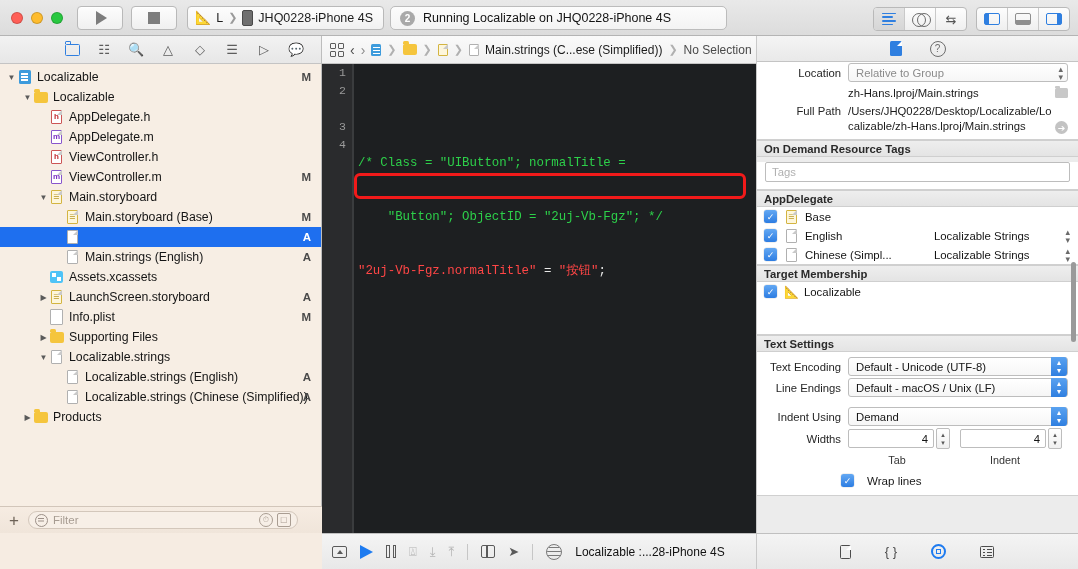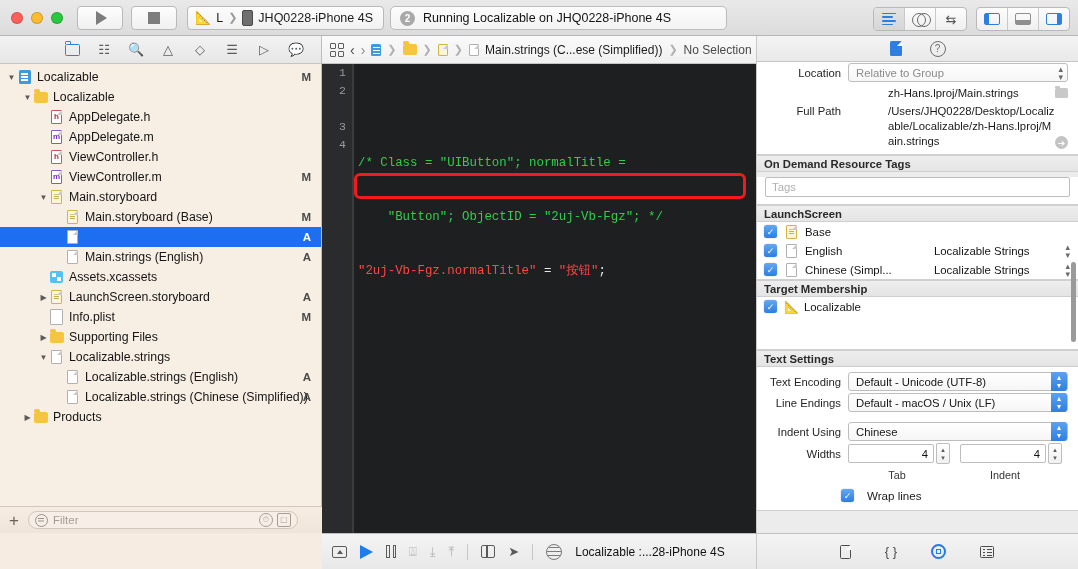--- a/index.html
+++ b/index.html
@@ -181,21 +181,21 @@
   .q-ic{width:14px;height:14px;border:1.3px solid #6d6d6d;border-radius:50%;font-size:10px;color:#6d6d6d;display:flex;align-items:center;justify-content:center;}
 
   .insp-body{height:471px;overflow:hidden;position:relative;background:#ececec;}
   .sec{background:#fff;border-bottom:1px solid #d0d0d0;}
   .sec-hdr{
     height:17px;background:linear-gradient(#eeeeee,#e4e4e4);border-top:1px solid #cfcfcf;border-bottom:1px solid #cfcfcf;
     display:flex;align-items:center;padding-left:7px;font-size:11.3px;font-weight:bold;color:#2a2a2a;box-sizing:border-box;
   }
   .frow{display:flex;align-items:center;min-height:20px;padding:1px 10px 1px 0;box-sizing:border-box;}
   .flab{width:84px;text-align:right;padding-right:7px;font-size:11.3px;color:#262626;flex:0 0 84px;}
-  .fval{flex:1;font-size:11.3px;color:#1a1a1a;margin-left:40px;}
+  .fval{flex:1;font-size:11.3px;color:#1a1a1a;}
   .popup{
     flex:1;height:19px;background:linear-gradient(#ffffff,#f6f6f6);border:1px solid #bdbdbd;border-radius:3px;
     display:flex;align-items:center;padding:0 4px 0 7px;box-sizing:border-box;font-size:11.3px;color:#8b8b8b;
   }
   .popup.dark{color:#151515;}
   .stepper-gly{margin-left:auto;font-size:9px;color:#6a6a6a;line-height:8px;text-align:center;}
   .popup-blue{
     width:16px;height:19px;margin-left:auto;margin-right:-4px;background:linear-gradient(#5aa2f0,#2f7fe0);
     border-radius:0 3px 3px 0;color:#fff;font-size:8px;line-height:8px;text-align:center;
     display:flex;flex-direction:column;align-items:center;justify-content:center;
@@ -614,21 +614,21 @@
         </div>
       </div>
 
       <div class="sec-hdr">On Demand Resource Tags</div>
       <div class="sec">
         <div class="tags-field">
           <span>Tags</span>
         </div>
       </div>
 
-      <div class="sec-hdr">LaunchScreen</div>
+      <div class="sec-hdr">AppDelegate</div>
       <div class="sec" id="loc-rows">
           <div class="loc-row">
             <span class="cbx">✓</span>
             <span class="ic" style="width:15px;flex:0 0 15px;display:flex;align-items:center;justify-content:center;margin-right:6px;">
               <span class="fi y">
                 <span class="fi-lt">☰</span>
               </span>
             </span>
             <span class="loc-name">Base</span>
             <span class="loc-type"></span>
@@ -674,21 +674,21 @@
         <div class="frow">
           <span class="flab">Line Endings</span>
           <span class="popup dark">
             <span>Default - macOS / Unix (LF)</span>
             <span class="popup-blue">▴<br>▾</span>
           </span>
         </div>
         <div class="frow" style="margin-top:8px;">
           <span class="flab">Indent Using</span>
           <span class="popup dark">
-            <span>Chinese</span>
+            <span>Demand</span>
             <span class="popup-blue">▴<br>▾</span>
           </span>
         </div>
         <div class="frow widths-row">
           <span class="flab">Widths</span>
           <span class="num-field" style="width:86px;">4</span>
           <span class="mini-step">▴<br>▾</span>
           <span style="width:10px;"></span>
           <span class="num-field" style="width:86px;">4</span>
           <span class="mini-step">▴<br>▾</span>

